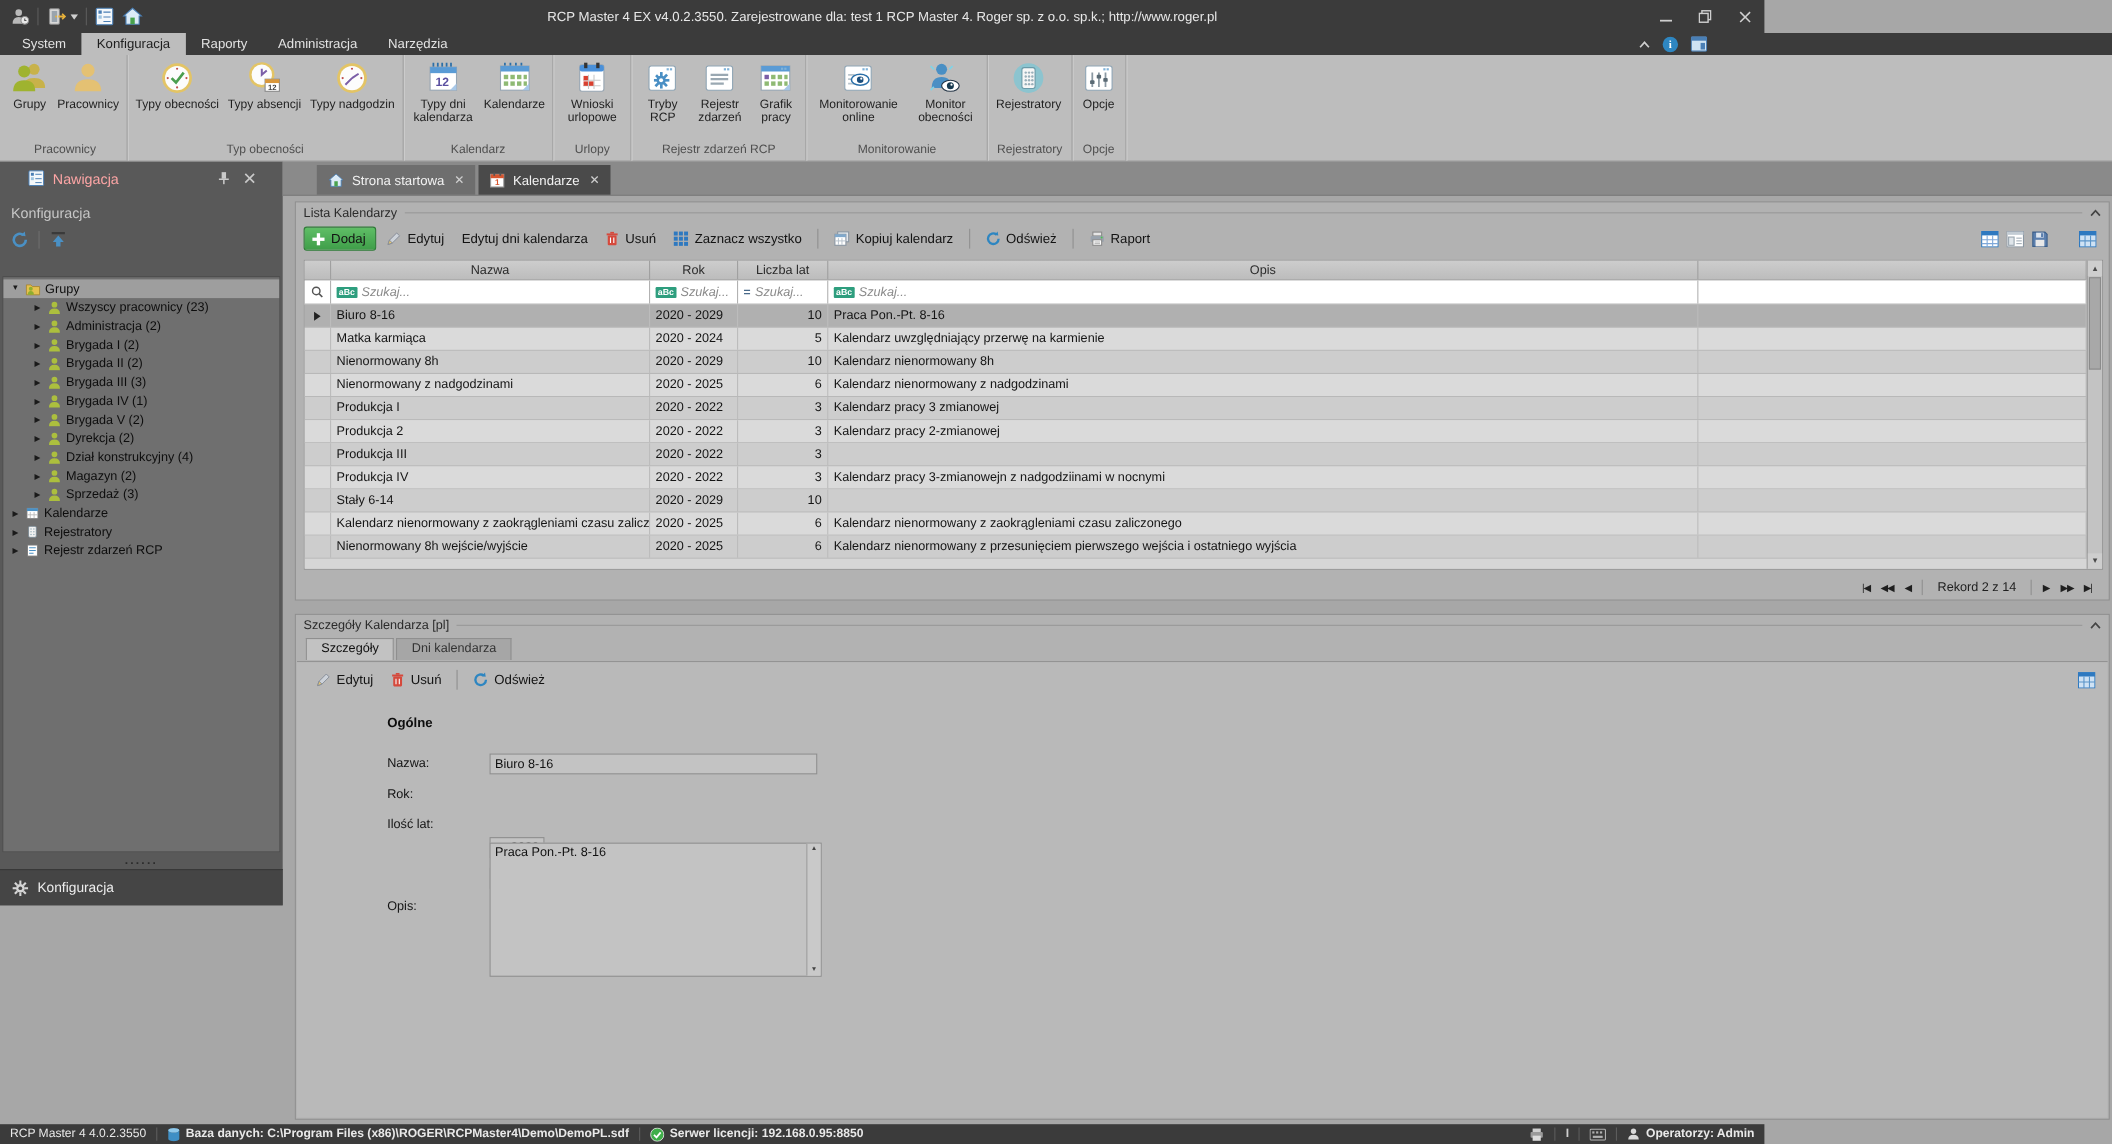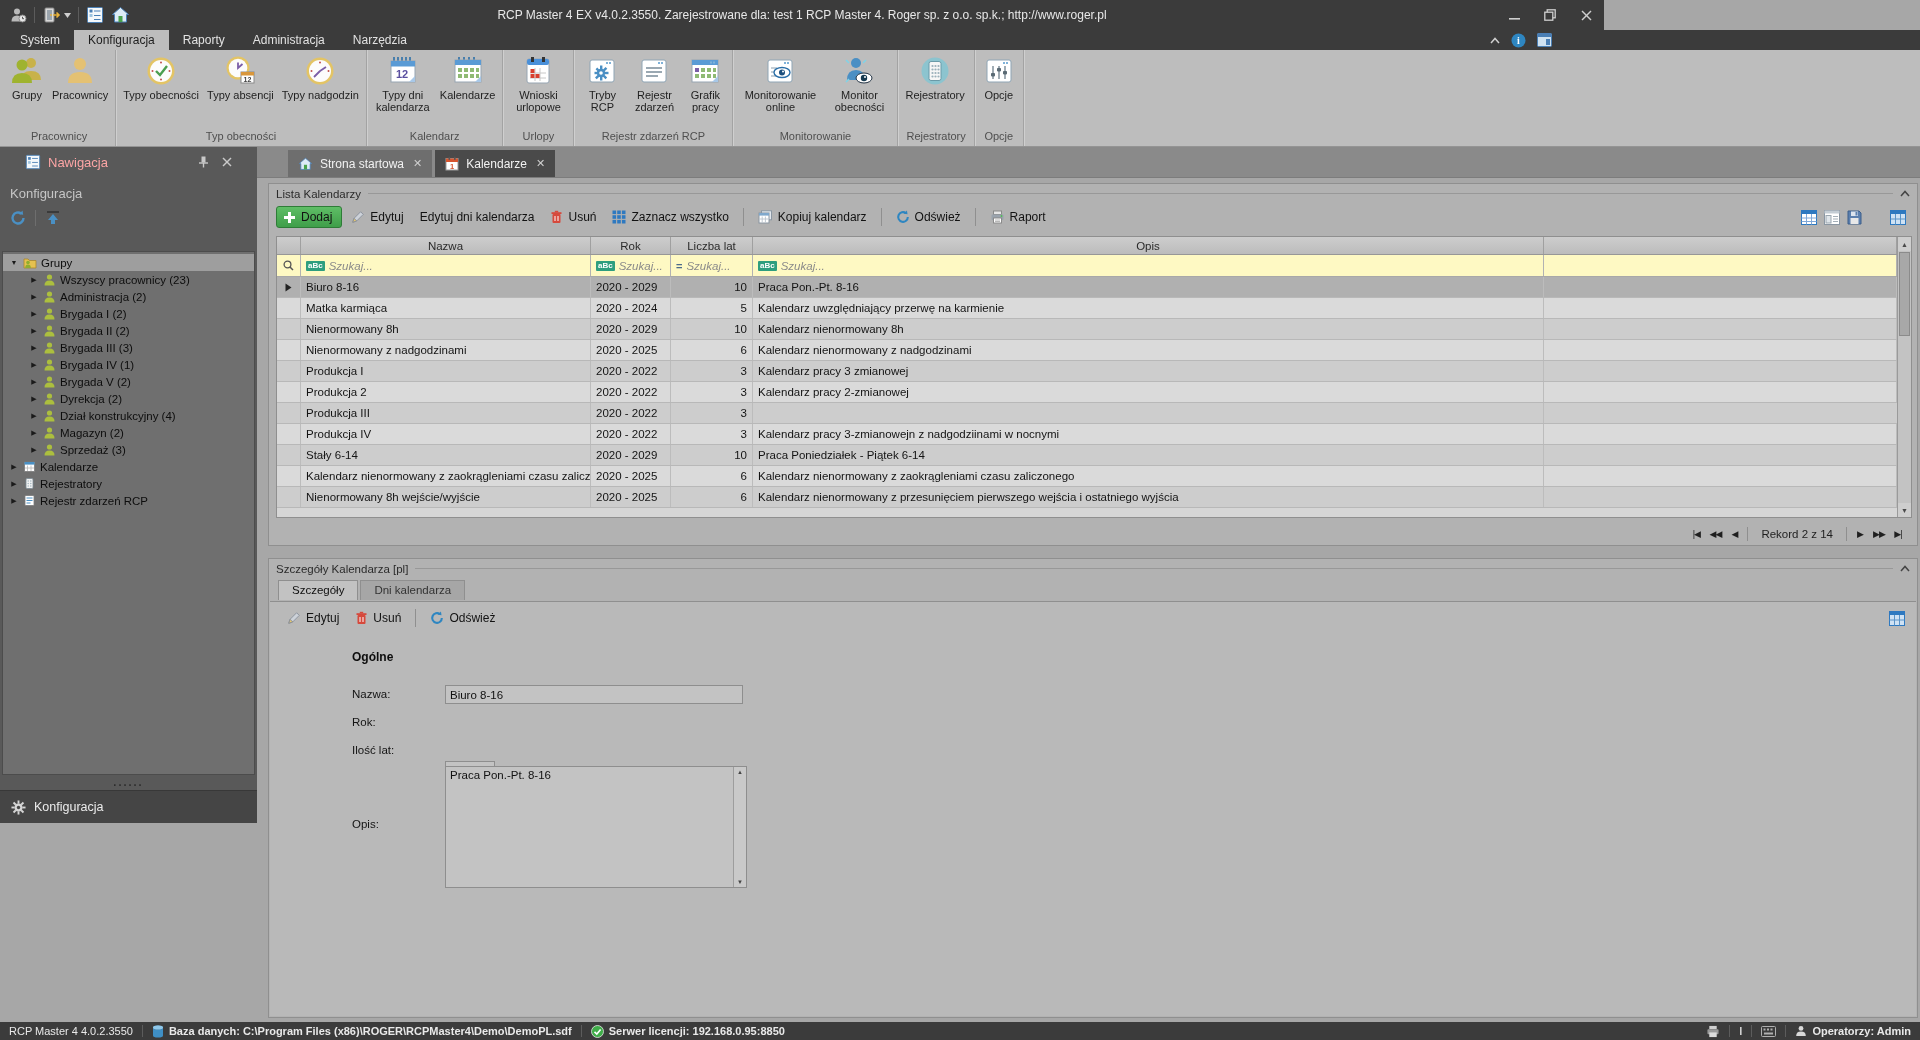--- a/index.html
+++ b/index.html
@@ -63,21 +63,21 @@
   .tbtn.green { background:linear-gradient(#5fbe66,#3f9e49); border:1px solid #2e7c37; border-radius:3px; padding:3px 9px 3px 6px; }
   .tsep { width:1px; height:18px; background:#8f8f8f; margin:0 5px; }
   .toolbar-right { margin-left:auto; display:flex; align-items:center; gap:7px; padding-right:4px; }
 
   
   .grid { position:absolute; left:7px; top:52px; width:1636px; height:282px; background:#d6d6d6; border:1px solid #8f8f8f; }
   .grow-area { position:absolute; left:0; top:0; right:14px; bottom:0; display:flex; flex-direction:column; }
   .grid-cols { display:grid; grid-template-columns:24px 290px 80px 82px 791px 1fr; }
   .g-h { height:18px; background:linear-gradient(#cdcdcd,#bcbcbc); border-bottom:1px solid #979797; }
   .g-h .c { display:flex; align-items:center; justify-content:center; font-size:11.5px; color:#2b2b2b; border-right:1px solid #a0a0a0; }
-  .g-f { height:22px; background:#fef9c3; border-bottom:1px solid #a8a8a8; }
+  .g-f { height:22px; background:#ffffff; border-bottom:1px solid #a8a8a8; }
   .g-f .c { display:flex; align-items:center; gap:4px; padding:0 5px; border-right:1px solid #b2b2b2; font-size:11.5px; }
   .szukaj { font-style:italic; color:#8a8a8a; }
   .abc { font-size:8px; font-weight:bold; color:#fff; background:#2e9e7e; border-radius:1px; padding:0 2px; line-height:10px; flex:none; }
   .eqi { font-size:11px; font-weight:bold; color:#4a6a8a; flex:none; }
   .g-r { height:21px; border-bottom:1px solid #b8b8b8; }
   .g-r .c { display:flex; align-items:center; padding:0 5px; border-right:1px solid #bcbcbc; font-size:11.5px; color:#141414; white-space:nowrap; overflow:hidden; }
   .g-r.odd  { background:#cdcdcd; }
   .g-r.even { background:#dadada; }
   .g-r.selected { background:#b0b0b0; }
   .c.num { justify-content:flex-end; }
@@ -101,21 +101,21 @@
   .dinner { position:absolute; left:1px; right:1px; top:43px; bottom:1px; background:#b9b9b9; }
   .form-label { position:absolute; font-size:11.5px; color:#141414; }
   .form-label.b { font-weight:bold; color:#0d0d0d; font-size:12px; }
   .finput { position:absolute; height:19px; background:#c3c3c3; border:1px solid #8e8e8e; font-family:"Liberation Sans",sans-serif; font-size:11.5px; color:#111; padding:0 4px; }
   .finput.num { text-align:right;margin-top:48px; }
   .ta-wrap { position:absolute; background:#c3c3c3; border:1px solid #8e8e8e; }
   .ta-wrap textarea { position:absolute; inset:0 14px 0 0; background:transparent; border:none; resize:none; font-family:"Liberation Sans",sans-serif; font-size:11.5px; color:#111; padding:2px 4px; }
   .ta-sb { position:absolute; right:0; top:0; bottom:0; width:13px; background:#c9c9c9; border-left:1px solid #9d9d9d; display:flex; flex-direction:column; justify-content:space-between; align-items:center; font-size:6px; color:#444; padding:2px 0; }
 
   
-  .statusbar { position:absolute; left:0; bottom:0; width:1920px; height:18px; background:#3b3b3b; color:#e9e9e9; font-size:11px; display:flex; align-items:center; }
+  .statusbar { position:absolute; left:0; bottom:0; width:1604px; height:18px; background:#3b3b3b; color:#e9e9e9; font-size:11px; display:flex; align-items:center; }
   .ss { display:flex; align-items:center; gap:5px; padding:0 9px; height:18px; white-space:nowrap; }
   .ss.bold { font-weight:bold; }
   .sright { margin-left:auto; display:flex; align-items:center; }
   .ssep { width:1px; height:12px; background:#5c5c5c; }
 
   .chev { width:10px; height:7px; }
 </style>
 </head>
 <body>
 
@@ -1004,21 +1004,20 @@
         <span class="c">2020 - 2022</span>
         <span class="c num">3</span>
         <span class="c">Kalendarz pracy 3-zmianowejn z nadgodziinami w nocnymi</span>
           <span class="c"></span>
       </div>
       <div class="grid-cols g-r odd">
         <span class="c"></span>
         <span class="c">Stały 6-14</span>
         <span class="c">2020 - 2029</span>
         <span class="c num">10</span>
-        <span class="c">Praca Poniedziałek - Piątek 6-14</span>
           <span class="c"></span>
       </div>
       <div class="grid-cols g-r even">
         <span class="c"></span>
         <span class="c">Kalendarz nienormowany z zaokrągleniami czasu zaliczonego</span>
         <span class="c">2020 - 2025</span>
         <span class="c num">6</span>
         <span class="c">Kalendarz nienormowany z zaokrągleniami czasu zaliczonego</span>
           <span class="c"></span>
       </div>

